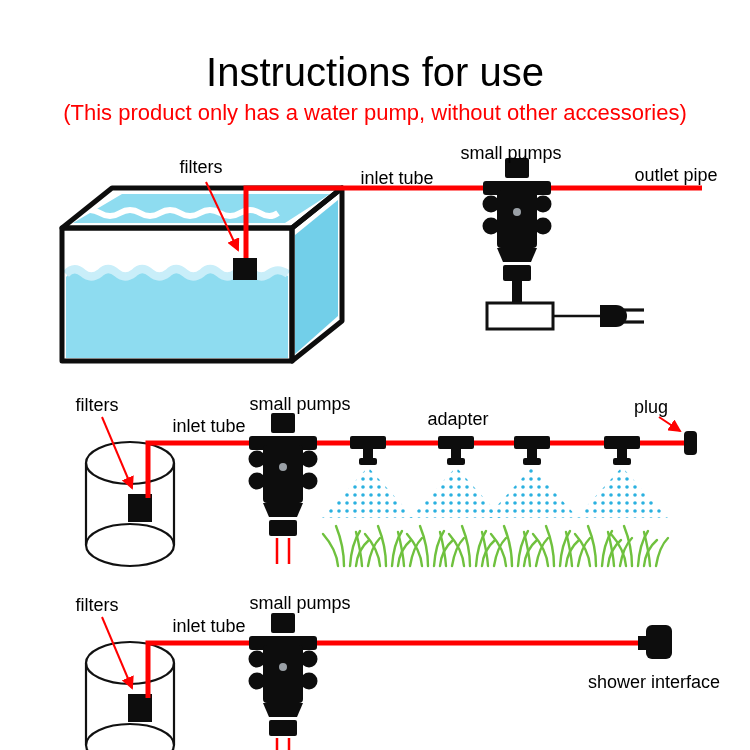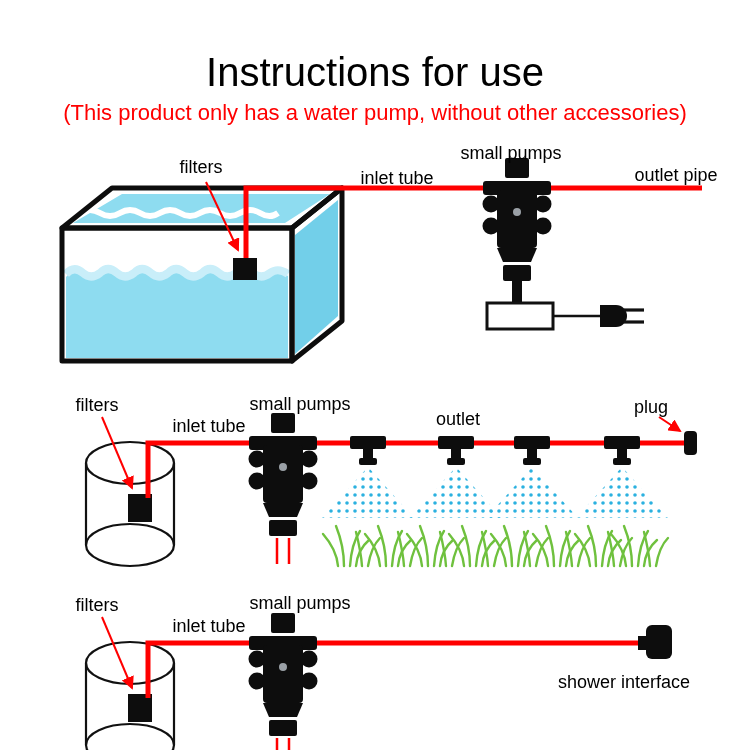--- a/index.html
+++ b/index.html
@@ -185,21 +185,21 @@
   <div class="subtitle">(This product only has a water pump, without other accessories)</div>
 
   <div class="lbl" style="left:201px;top:131px">filters</div>
   <div class="lbl" style="left:397px;top:142px">inlet tube</div>
   <div class="lbl" style="left:511px;top:117px">small pumps</div>
   <div class="lbl" style="left:676px;top:139px">outlet pipe</div>
 
   <div class="lbl" style="left:97px;top:369px">filters</div>
   <div class="lbl" style="left:209px;top:390px">inlet tube</div>
   <div class="lbl" style="left:300px;top:368px">small pumps</div>
-  <div class="lbl" style="left:458px;top:383px">outlet</div>
+  <div class="lbl" style="left:458px;top:383px">adapter</div>
   <div class="lbl" style="left:651px;top:371px">plug</div>
 
   <div class="lbl" style="left:97px;top:569px">filters</div>
   <div class="lbl" style="left:209px;top:590px">inlet tube</div>
   <div class="lbl" style="left:300px;top:567px">small pumps</div>
-  <div class="lbl" style="left:624px;top:646px">shower interface</div>
+  <div class="lbl" style="left:654px;top:646px">shower interface</div>
 
 </div>
 
 </body></html>

